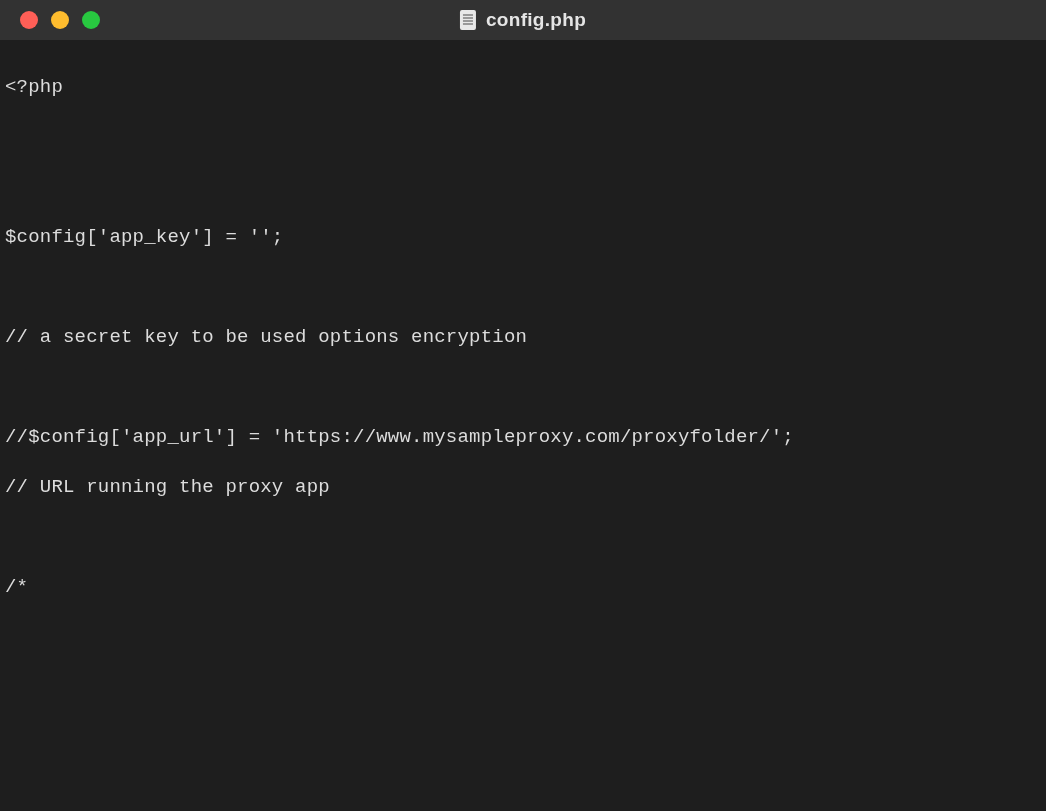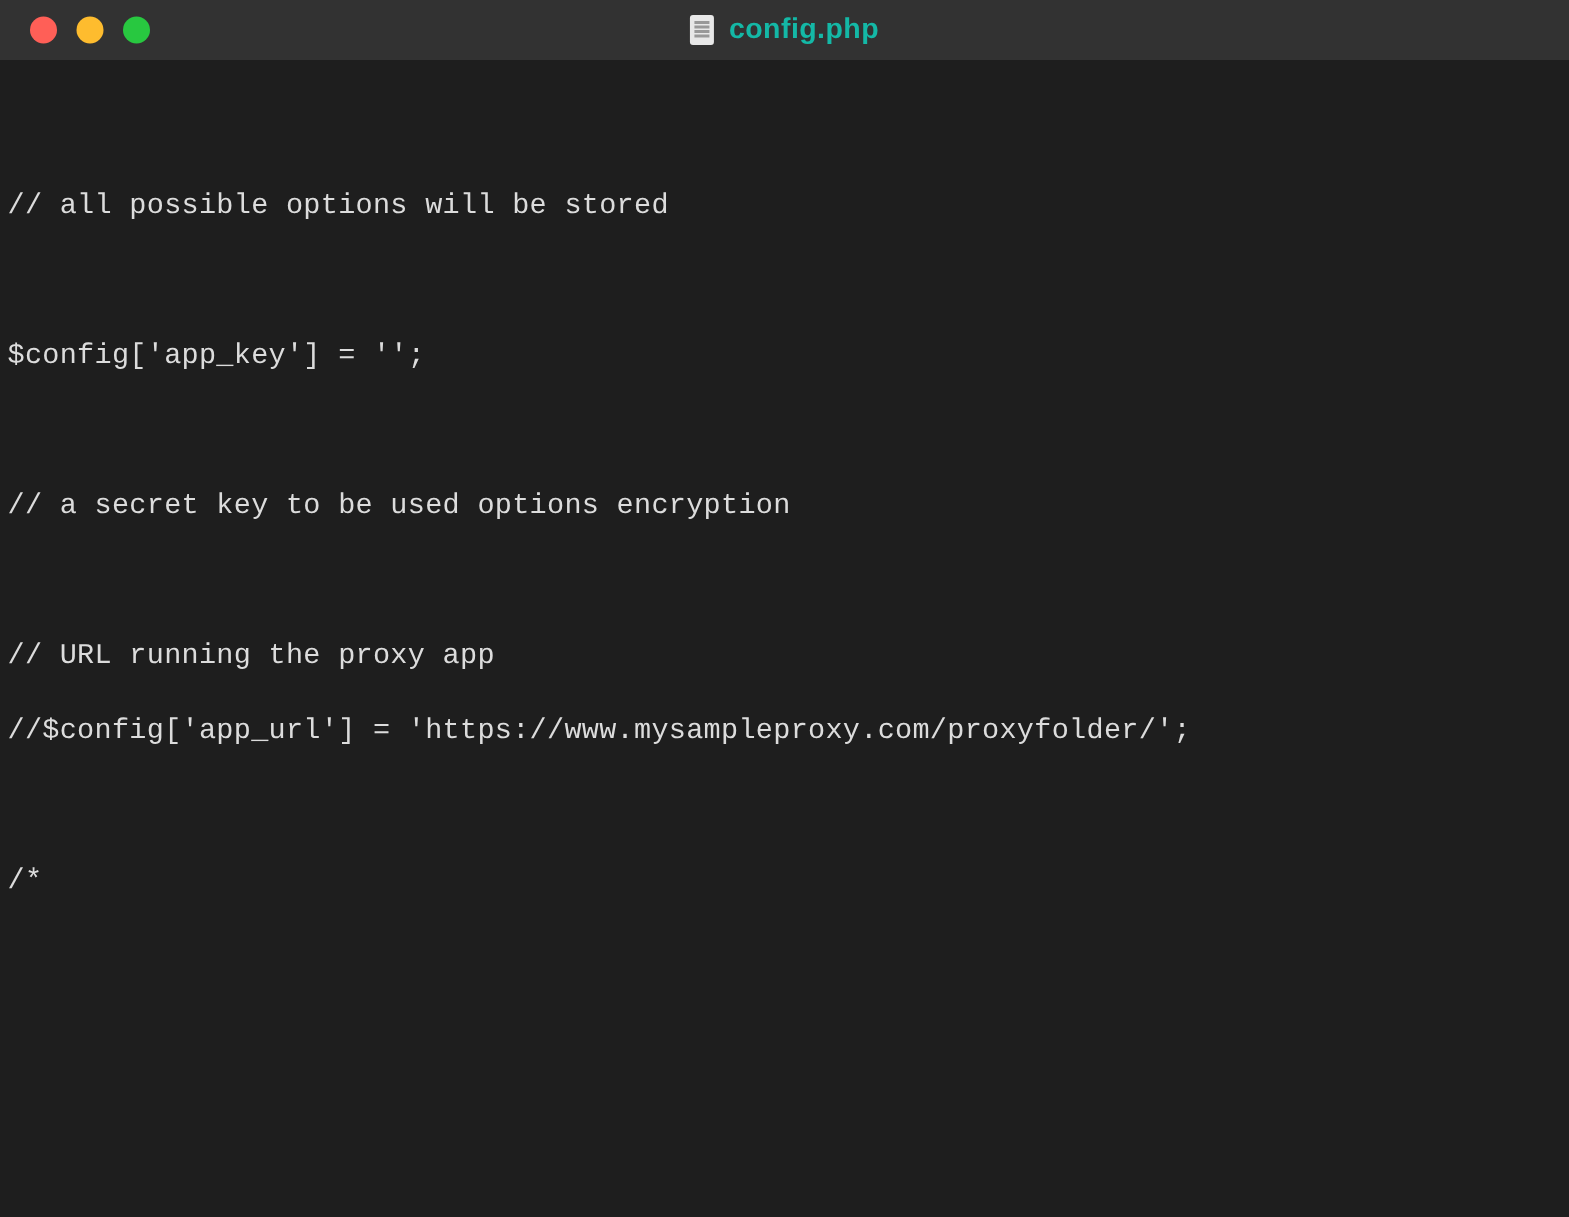--- a/index.html
+++ b/index.html
@@ -56,21 +56,21 @@
       content: '';
       position: absolute;
       top: 4px;
       left: 3px;
       right: 3px;
       height: 2px;
       background: #999;
       box-shadow: 0 3px 0 #999, 0 6px 0 #999, 0 9px 0 #999;
     }
     .title-text {
-      color: #14b8a6;
+      color: #e5e5e5;
       font-size: 19px;
       font-weight: 600;
       font-family: -apple-system, BlinkMacSystemFont, sans-serif;
       letter-spacing: 0.3px;
     }
     .editor {
       padding: 10px 5px;
       color: #dcdcdc;
       font-size: 19px;
       line-height: 25px;
@@ -96,29 +96,29 @@
     <div class="traffic-light tl-min"></div>
     <div class="traffic-light tl-max"></div>
   </div>
   <div class="title-center">
     <div class="file-icon"></div>
     <span class="title-text">config.php</span>
   </div>
 </div>
 
 <div class="editor">
+<div class="code-line">&lt;?php</div>
 <div class="code-line"></div>
-<div class="code-line">// all possible options will be stored</div>
 <div class="code-line"></div>
 <div class="code-line">$config['app_key'] = '';</div>
 <div class="code-line"></div>
 <div class="code-line">// a secret key to be used options encryption</div>
 <div class="code-line"></div>
+<div class="code-line">//$config['app_url'] = 'https://www.mysampleproxy.com/proxyfolder/';</div>
 <div class="code-line">// URL running the proxy app</div>
-<div class="code-line">//$config['app_url'] = 'https://www.mysampleproxy.com/proxyfolder/';</div>
 <div class="code-line"></div>
 <div class="code-line">/*</div>
 
 
 
 
 
 
 
 

